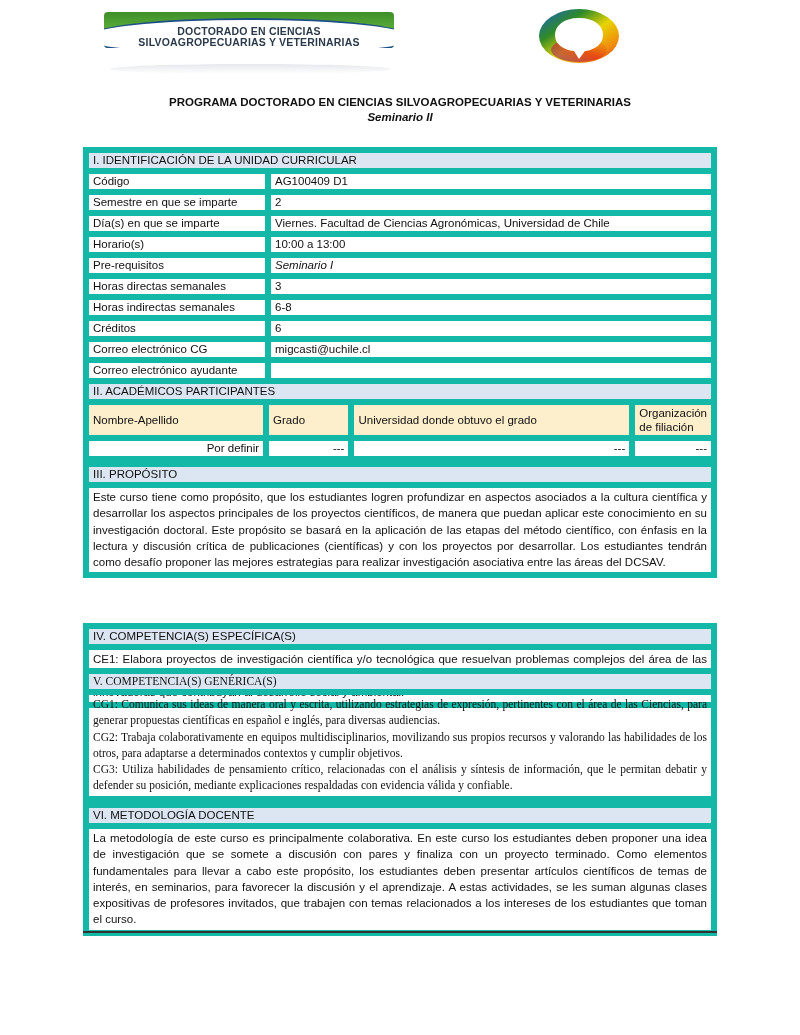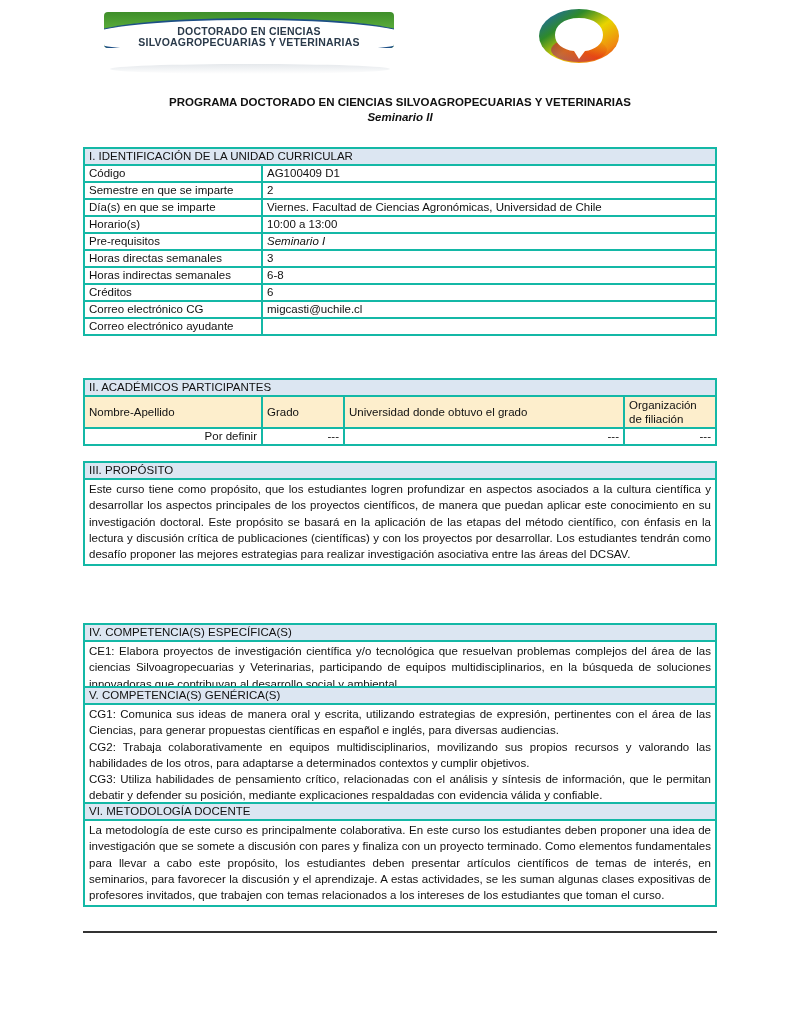--- a/index.html
+++ b/index.html
@@ -7,21 +7,21 @@
   .logo-banner { position: absolute; left: 104px; top: 12px; width: 290px; height: 36px; border-radius: 4px;
     background: linear-gradient(180deg, #3e8e2a 0%, #56a838 40%, #3b8a27 100%); overflow: hidden; }
   .logo-banner .oval { position: absolute; left: -20px; top: 6px; width: 330px; height: 40px; border-radius: 50%;
     background: #ffffff; border-bottom: 4px solid #1d4f86; border-top: 2px solid #1d4f86; box-sizing: border-box; }
   .logo-banner .txt { position: absolute; left: 0; right: 0; top: 14px; text-align: center; font-weight: bold; font-size: 10.5px; line-height: 11px; color: #2a3a4a; letter-spacing: 0.2px; }
   .logo-reflect { position: absolute; left: 110px; top: 64px; width: 280px; height: 10px; background: linear-gradient(180deg, rgba(180,190,200,0.35), rgba(255,255,255,0)); border-radius: 50%; }
   .ring-logo { position: absolute; left: 537px; top: 6px; width: 84px; height: 62px; }
   .doc-title { position: absolute; left: 0; right: 0; top: 96px; text-align: center; font-weight: bold; font-size: 11.5px; }
   .doc-subtitle { position: absolute; left: 0; right: 0; top: 111px; text-align: center; font-weight: bold; font-style: italic; font-size: 11.5px; }
   table { border-collapse: collapse; position: absolute; left: 83px; width: 634px; font-size: 11.5px; }
-  td { border: 2px solid #14b8a6; padding: 0 4px; height: 15px; line-height: 15px; vertical-align: middle; }
+  td { border: 6px solid #14b8a6; padding: 0 4px; height: 15px; line-height: 15px; vertical-align: middle; }
   .sec-head { background: #dce6f2; }
   .yellow td { background: #fdeecc; height: 30px; line-height: 14px; }
   .center { text-align: right; }
   .italic { font-style: italic; margin-left: 37px; }
   .para { text-align: justify; line-height: 16.3px; padding: 1px 4px 2px 4px; }
   .rule { position: absolute; left: 83px; width: 634px; top: 931px; height: 2px; background: #333; }
 </style>
 </head>
 <body>
 
@@ -140,21 +140,21 @@
   <tbody>
       <tr>
         <td class="sec-head">IV. COMPETENCIA(S) ESPECÍFICA(S)</td>
       </tr>
   <tr>
         <td class="para">CE1: Elabora proyectos de investigación científica y/o tecnológica que resuelvan problemas complejos del área de las ciencias Silvoagropecuarias y Veterinarias, participando de equipos multidisciplinarios, en la búsqueda de soluciones innovadoras que contribuyan al desarrollo social y ambiental.</td>
       </tr>
 </tbody>
   </table>
 
-<table style="top:686px;">
+<table style="top:668px;font-family:Liberation Serif, serif;">
   <tbody>
       <tr>
         <td class="sec-head">V. COMPETENCIA(S) GENÉRICA(S)</td>
       </tr>
   <tr>
         <td class="para">
     <div>CG1: Comunica sus ideas de manera oral y escrita, utilizando estrategias de expresión, pertinentes con el área de las Ciencias, para generar propuestas científicas en español e inglés, para diversas audiencias.</div>
     <div>CG2: Trabaja colaborativamente en equipos multidisciplinarios, movilizando sus propios recursos y valorando las habilidades de los otros, para adaptarse a determinados contextos y cumplir objetivos.</div>
     <div>CG3: Utiliza habilidades de pensamiento crítico, relacionadas con el análisis y síntesis de información, que le permitan debatir y defender su posición, mediante explicaciones respaldadas con evidencia válida y confiable.</div>
   </td>

